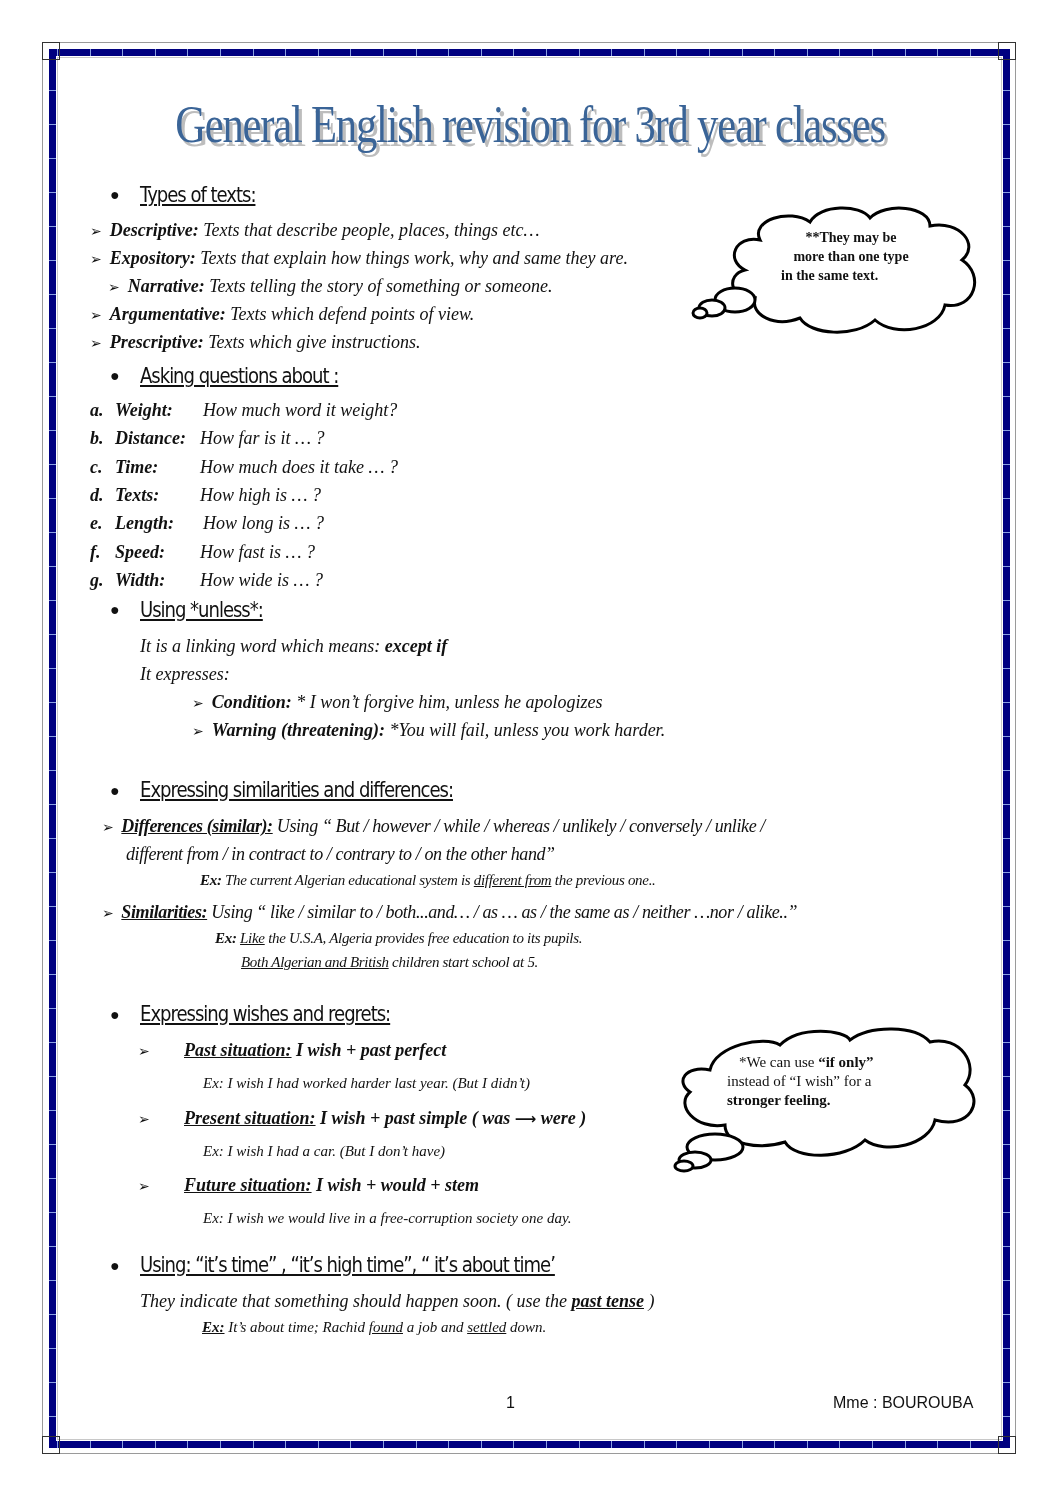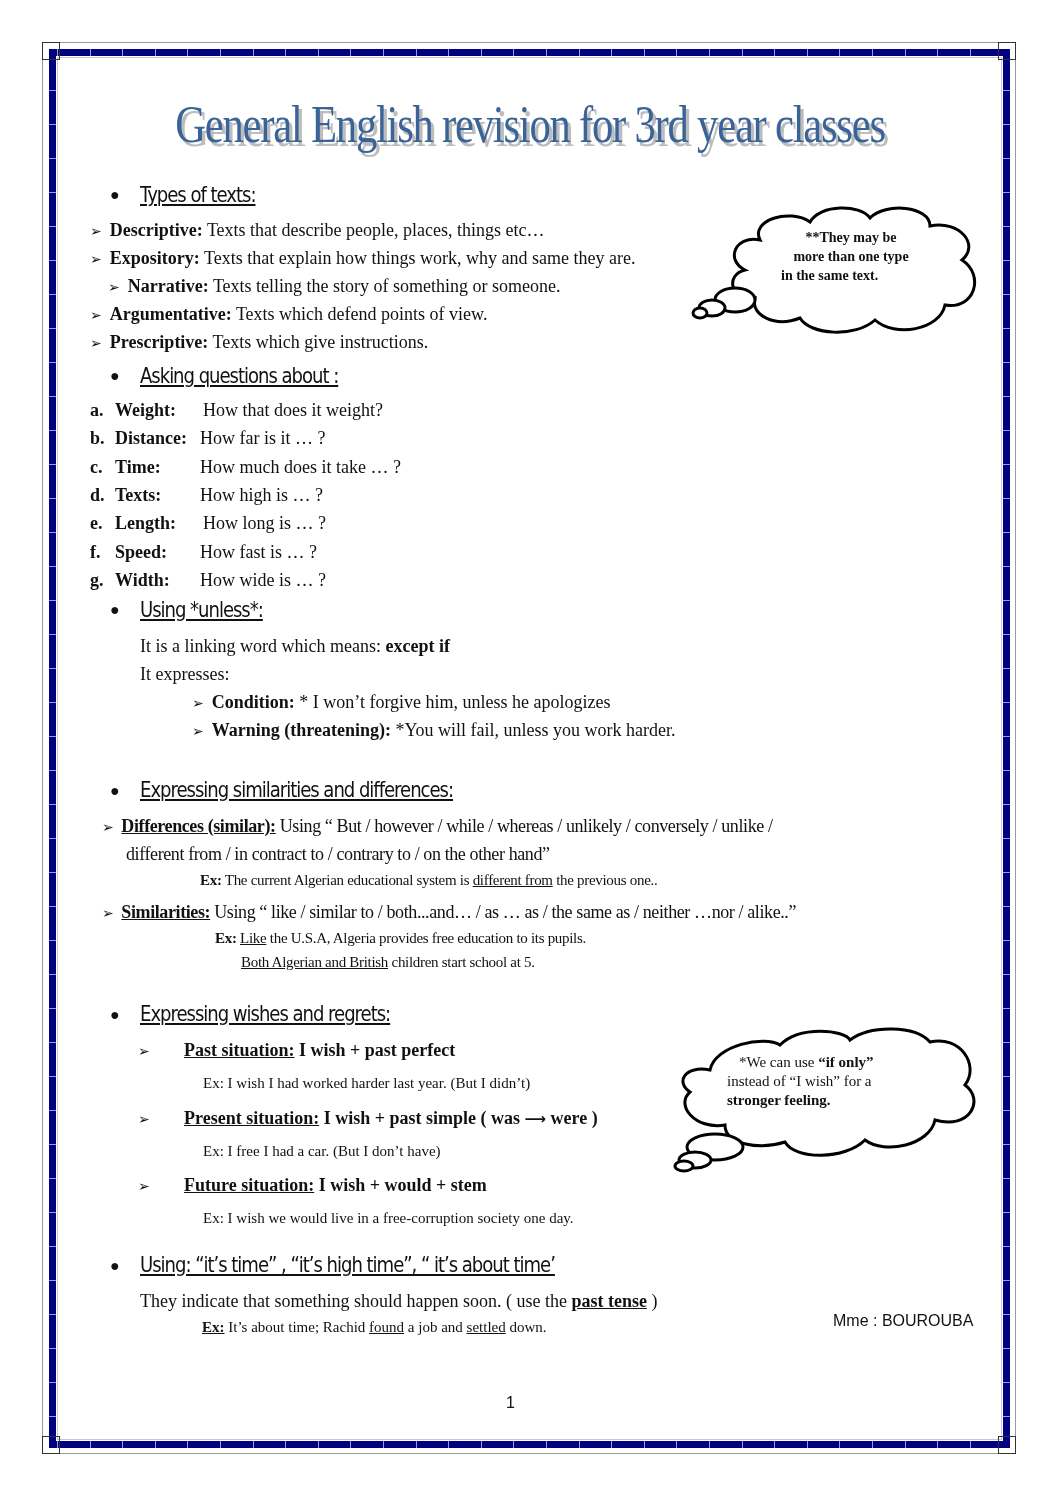--- a/index.html
+++ b/index.html
@@ -13,21 +13,21 @@
                  border:1px solid #c8c8c8; box-sizing:border-box; }
   .seg-h, .seg-v { position:absolute; background:#8aa0e0; }
   .corner { position:absolute; width:18px; height:18px; border:1px solid #333; box-sizing:border-box; }
   .title { position:absolute; left:70px; top:95px; width:920px; text-align:center;
            font-family:"Liberation Serif", serif; font-size:52px; color:#3a6497;
            letter-spacing:-1.5px; transform:scaleX(0.82); transform-origin:center;
            text-shadow:4px 4px 0 #bdbdbd; white-space:nowrap; }
   .head { position:absolute; font-family:"DejaVu Sans", sans-serif; font-size:21px;
           text-decoration:underline; letter-spacing:-1.2px; transform:scaleX(0.86); transform-origin:left; white-space:nowrap;}
   .bullet { position:absolute; font-size:16px; }
-  .line { position:absolute; font-size:18px; white-space:nowrap; }
+  .line { position:absolute; font-size:18px; white-space:nowrap;font-style:italic; }
   .small { font-size:15px; }
   .arrow { font-family:"DejaVu Sans", sans-serif; font-size:14px; margin-right:8px; }
   b.u, .u { text-decoration:underline; }
   .cloud { position:absolute; }
   .cloud-text { position:absolute; font-size:14px; line-height:19px; }
   .footer { position:absolute; font-family:"Liberation Sans", sans-serif; font-size:16px; }
 </style>
 </head>
 <body>
 
@@ -199,21 +199,21 @@
 </svg>
 <div class="cloud-text" style="left:781px;top:228px;font-weight:bold;text-align:center;width:140px">
   <div>**They may be</div>
   <div>more than one type</div>
   <div style="text-align:left">in the same text.</div>
 </div>
 
 <div class="bullet" style="left:110px;top:367px">●</div>
 <div class="head" style="left:140px;top:364px">Asking questions about :</div>
 <div id="q-list">
-    <div class="line" style="left:90px;top:400px"><b style="display:inline-block;width:25px">a.</b><b style="display:inline-block;width:88px">Weight:</b><span>How that does it weight?</span></div>
+    <div class="line" style="left:90px;top:400px"><b style="display:inline-block;width:25px">a.</b><b style="display:inline-block;width:88px">Weight:</b><span>How much word it weight?</span></div>
     <div class="line" style="left:90px;top:428.3px"><b style="display:inline-block;width:25px">b.</b><b style="display:inline-block;width:85px">Distance:</b><span>How far is it … ?</span></div>
     <div class="line" style="left:90px;top:456.6px"><b style="display:inline-block;width:25px">c.</b><b style="display:inline-block;width:85px">Time:</b><span>How much does it take … ?</span></div>
     <div class="line" style="left:90px;top:484.9px"><b style="display:inline-block;width:25px">d.</b><b style="display:inline-block;width:85px">Texts:</b><span>How high is  … ?</span></div>
     <div class="line" style="left:90px;top:513.2px"><b style="display:inline-block;width:25px">e.</b><b style="display:inline-block;width:88px">Length:</b><span>How long is  … ?</span></div>
     <div class="line" style="left:90px;top:541.5px"><b style="display:inline-block;width:25px">f.</b><b style="display:inline-block;width:85px">Speed:</b><span>How fast is  … ?</span></div>
     <div class="line" style="left:90px;top:569.8px"><b style="display:inline-block;width:25px">g.</b><b style="display:inline-block;width:85px">Width:</b><span>How wide is … ?</span></div>
   </div>
 
 <div class="bullet" style="left:110px;top:601px">●</div>
 <div class="head" style="left:140px;top:598px">Using *unless*:</div>
@@ -230,21 +230,21 @@
 <div class="line" style="left:102px;top:902px;letter-spacing:-0.4px"><span class="arrow">➢</span><b class="u">Similarities:</b><span> Using “ like / similar to / both...and… / as … as / the same as / neither …nor / alike..”</span></div>
 <div class="line small" style="left:215px;top:930px;letter-spacing:-0.3px"><b>Ex:</b> <span class="u">Like</span><span> the U.S.A, Algeria provides free education to its pupils.</span></div>
 <div class="line small" style="left:241px;top:954px;letter-spacing:-0.3px"><span class="u">Both Algerian and British</span><span> children start school at 5.</span></div>
 
 <div class="bullet" style="left:110px;top:1006px">●</div>
 <div class="head" style="left:140px;top:1002px">Expressing wishes and regrets:</div>
 <div id="wish-list">
     <div class="line" style="left:138px;top:1040px"><span class="arrow" style="display:inline-block;width:38px">➢</span><b class="u">Past situation:</b><b> I wish + past perfect</b></div>
     <div class="line small" style="left:203px;top:1075px">Ex: I wish I had worked harder last year. (But I didn’t)</div>
     <div class="line" style="left:138px;top:1108px"><span class="arrow" style="display:inline-block;width:38px">➢</span><b class="u">Present situation:</b><b> I wish + past simple  ( was </b><b style="font-family:&quot;DejaVu Sans&quot;,sans-serif;font-size:15px">⟶</b><b> were )</b></div>
-    <div class="line small" style="left:203px;top:1143px">Ex: I free I had a car. (But I don’t have)</div>
+    <div class="line small" style="left:203px;top:1143px">Ex: I wish I had a car. (But I don’t have)</div>
     <div class="line" style="left:138px;top:1175px"><span class="arrow" style="display:inline-block;width:38px">➢</span><b class="u">Future situation:</b><b> I wish + would + stem</b></div>
     <div class="line small" style="left:203px;top:1210px">Ex: I wish we would live in a free-corruption society one day.</div>
   </div>
 
 <svg class="cloud" style="left:670px;top:1020px" width="320" height="160" viewBox="0 0 320 160">
   <path d="M40,50 C45,25 95,15 110,25 C130,5 175,10 180,20 C200,5 245,5 260,22 C290,15 310,45 295,65 C315,80 300,110 265,100 C260,125 215,135 195,120 C175,140 125,140 115,122 C90,130 55,125 55,105 C25,110 5,85 20,72 C5,62 15,45 40,50 Z" fill="#fff" stroke="#000" stroke-width="3"></path>
   <ellipse cx="45" cy="127" rx="28" ry="13" fill="#fff" stroke="#000" stroke-width="3"></ellipse>
   <ellipse cx="25" cy="140" rx="16" ry="8" fill="#fff" stroke="#000" stroke-width="3"></ellipse>
   <ellipse cx="14" cy="146" rx="9" ry="5" fill="#fff" stroke="#000" stroke-width="3"></ellipse>
 </svg>
@@ -253,13 +253,13 @@
   <div>instead of “I wish” for a</div>
   <div><b>stronger feeling.</b></div>
 </div>
 
 <div class="bullet" style="left:110px;top:1257px">●</div>
 <div class="head" style="left:140px;top:1253px">Using: “it’s time” , “it’s high time”, “ it’s about time’</div>
 <div class="line" style="left:140px;top:1291px"><span>They indicate that something should happen soon. ( use the </span><b class="u">past tense</b><span> )</span></div>
 <div class="line small" style="left:202px;top:1319px"><b class="u">Ex:</b><span> It’s about time; Rachid </span><span class="u">found</span><span> a job and </span><span class="u">settled</span><span> down.</span></div>
 
 <div class="footer" style="left:506px;top:1394px">1</div>
-<div class="footer" style="left:833px;top:1312px">Mme : BOUROUBA</div>
+<div class="footer" style="left:833px;top:1394px">Mme : BOUROUBA</div>
 
 </body></html>

